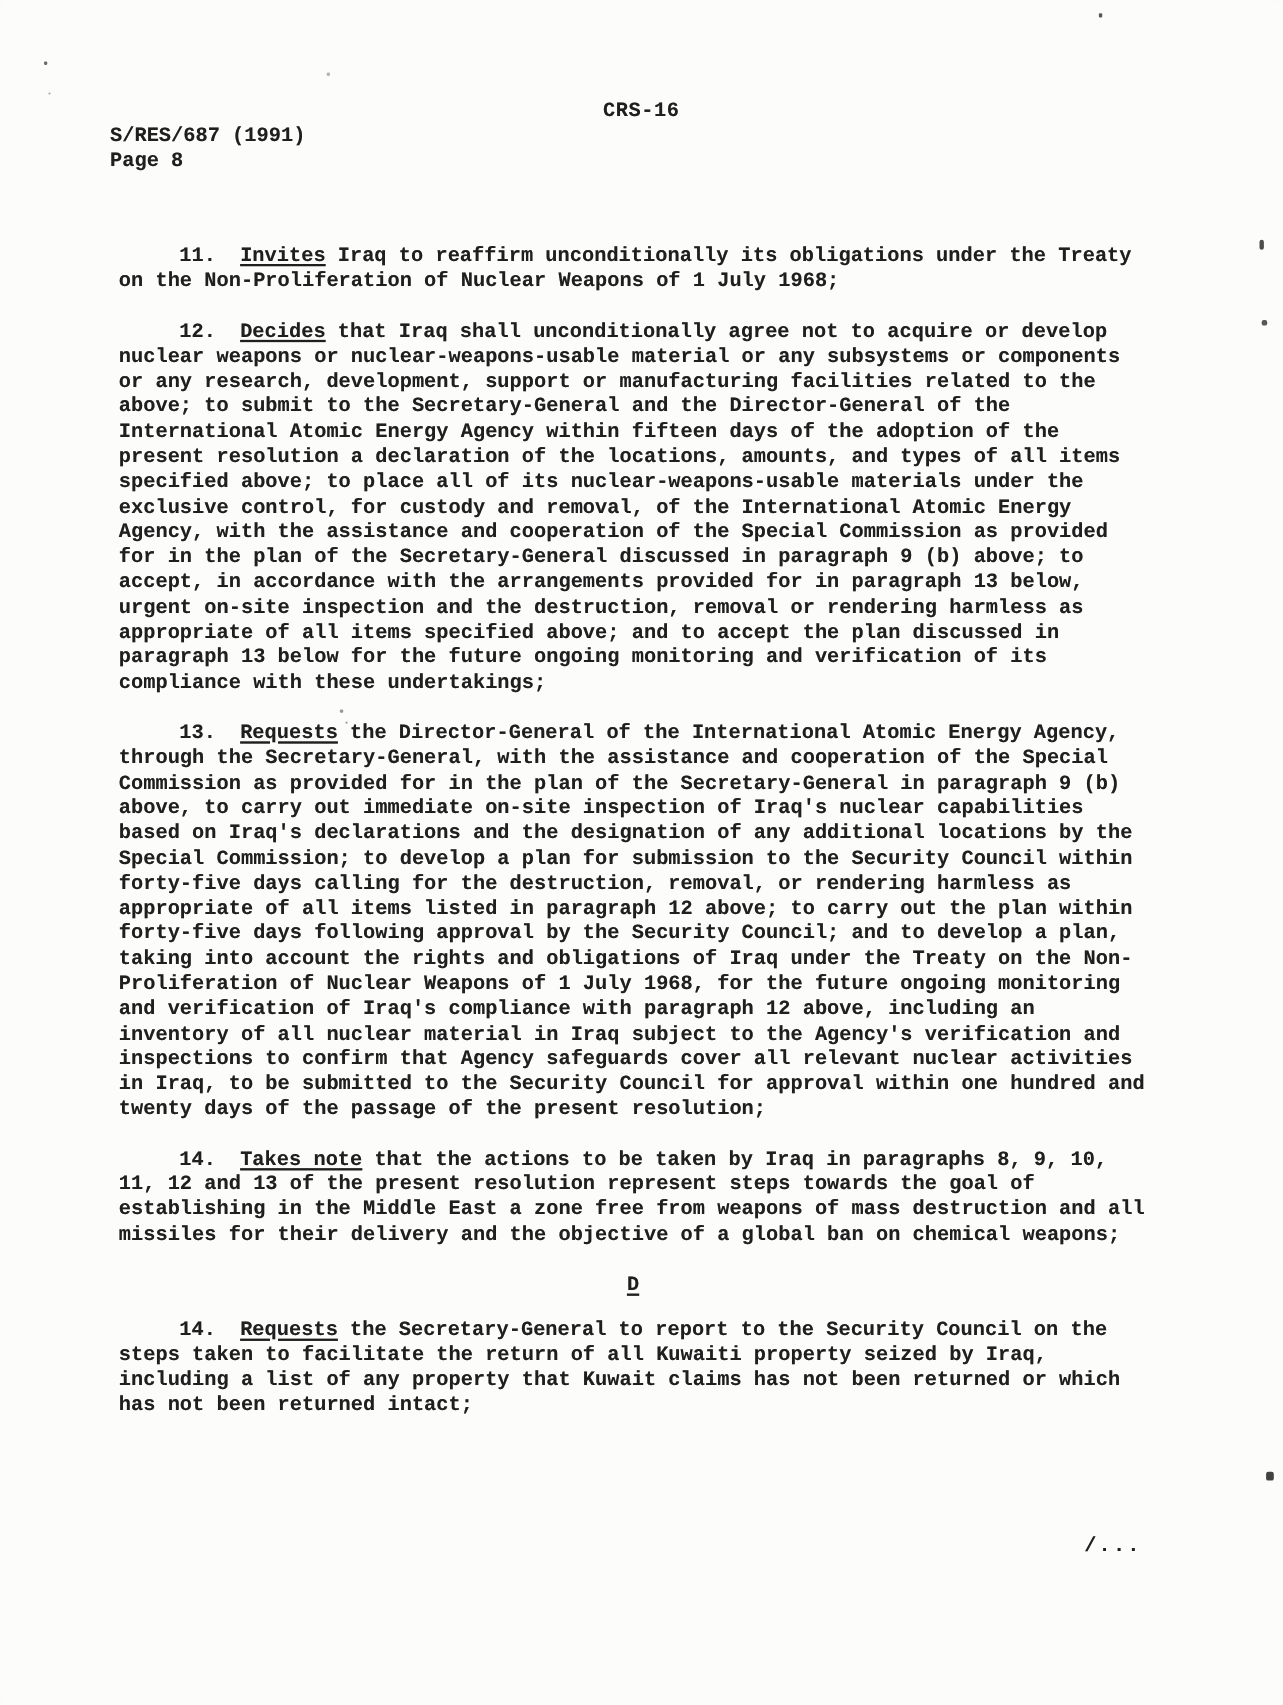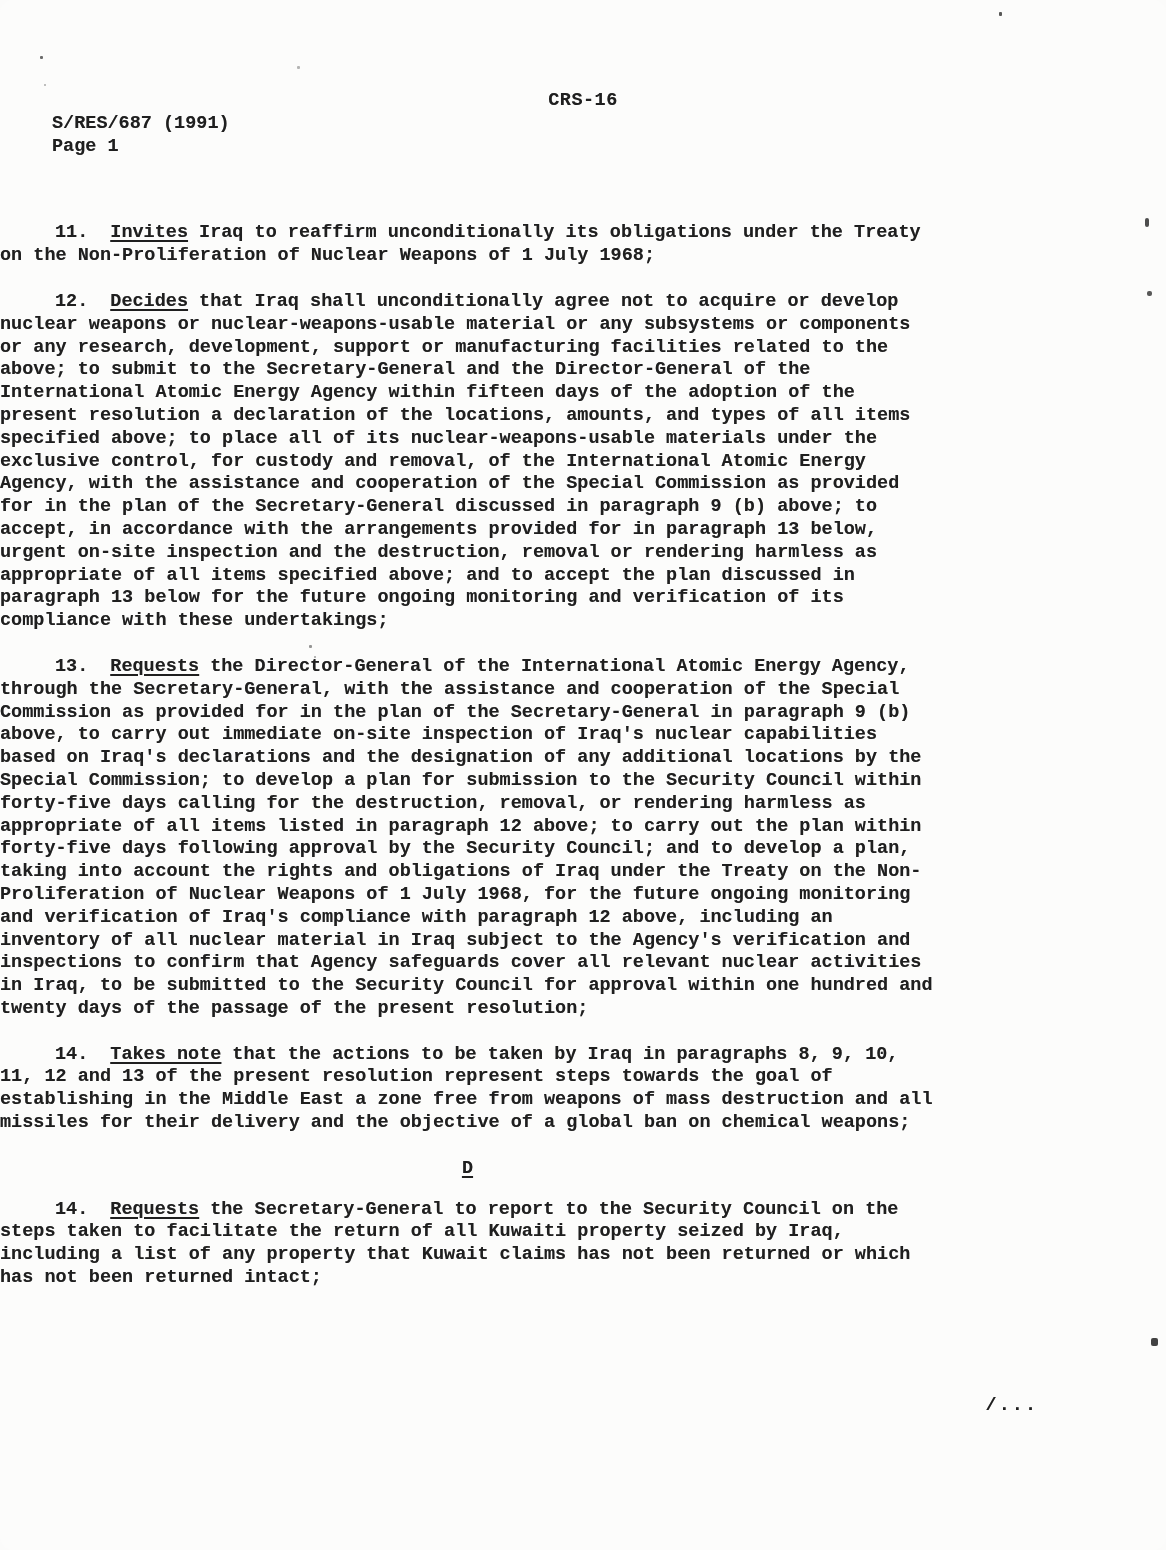--- a/index.html
+++ b/index.html
@@ -21,23 +21,24 @@
     text-shadow: 0 0 0.5px rgba(30,30,30,0.45);
     box-sizing: border-box;
     padding-top: 90px;
     border-radius: 13px;
   }
   .corner-label {
     text-align: center;
     letter-spacing: 0.5px;
   }
   .doc-ref, .page-num {
-    margin-left: 52px;
+    margin-left: 100px;
   }
   .text-block {
+    margin-left: 108px;
     width: 935px;
     margin-top: 64px;
   }
   .para {
     margin: 0 0 23px 0;
     text-indent: 55px;
     text-align: left;
   }
   .pnum { margin-right: 22px; }
   .lead {
@@ -72,21 +73,21 @@
   .s8 { left: 1151px; top: 1338px; width: 7px; height: 8px; opacity: .9; border-radius: 2px; }
   .s9 { left: 44px;   top: 84px;   width: 2px; height: 2px; opacity: .4; }
 </style>
 </head>
 <body>
 
 <div class="page">
 
   <div class="corner-label">CRS-16</div>
   <div class="doc-ref">S/RES/687 (1991)</div>
-  <div class="page-num">Page 1</div>
+  <div class="page-num">Page 8</div>
 
   <div class="text-block">
 
     <p class="para"><span class="pnum">11.</span><span class="lead">Invites</span><span class="pbody">Iraq to reaffirm unconditionally its obligations under the Treaty on the Non-Proliferation of Nuclear Weapons of 1 July 1968;</span></p>
 
     <p class="para"><span class="pnum">12.</span><span class="lead">Decides</span><span class="pbody">that Iraq shall unconditionally agree not to acquire or develop nuclear weapons or nuclear-weapons-usable material or any subsystems or components or any research, development, support or manufacturing facilities related to the above; to submit to the Secretary-General and the Director-General of the International Atomic Energy Agency within fifteen days of the adoption of the present resolution a declaration of the locations, amounts, and types of all items specified above; to place all of its nuclear-weapons-usable materials under the exclusive control, for custody and removal, of the International Atomic Energy Agency, with the assistance and cooperation of the Special Commission as provided for in the plan of the Secretary-General discussed in paragraph 9 (b) above; to accept, in accordance with the arrangements provided for in paragraph 13 below, urgent on-site inspection and the destruction, removal or rendering harmless as appropriate of all items specified above; and to accept the plan discussed in paragraph 13 below for the future ongoing monitoring and verification of its compliance with these undertakings;</span></p>
 
     <p class="para"><span class="pnum">13.</span><span class="lead">Requests</span><span class="pbody">the Director-General of the International Atomic Energy Agency, through the Secretary-General, with the assistance and cooperation of the Special Commission as provided for in the plan of the Secretary-General in paragraph 9 (b) above, to carry out immediate on-site inspection of Iraq's nuclear capabilities based on Iraq's declarations and the designation of any additional locations by the Special Commission; to develop a plan for submission to the Security Council within forty-five days calling for the destruction, removal, or rendering harmless as appropriate of all items listed in paragraph 12 above; to carry out the plan within forty-five days following approval by the Security Council; and to develop a plan, taking into account the rights and obligations of Iraq under the Treaty on the Non-Proliferation of Nuclear Weapons of 1 July 1968, for the future ongoing monitoring and verification of Iraq's compliance with paragraph 12 above, including an inventory of all nuclear material in Iraq subject to the Agency's verification and inspections to confirm that Agency safeguards cover all relevant nuclear activities in Iraq, to be submitted to the Security Council for approval within one hundred and twenty days of the passage of the present resolution;</span></p>
 
     <p class="para"><span class="pnum">14.</span><span class="lead">Takes note</span><span class="pbody">that the actions to be taken by Iraq in paragraphs 8, 9, 10, 11, 12 and 13 of the present resolution represent steps towards the goal of establishing in the Middle East a zone free from weapons of mass destruction and all missiles for their delivery and the objective of a global ban on chemical weapons;</span></p>

